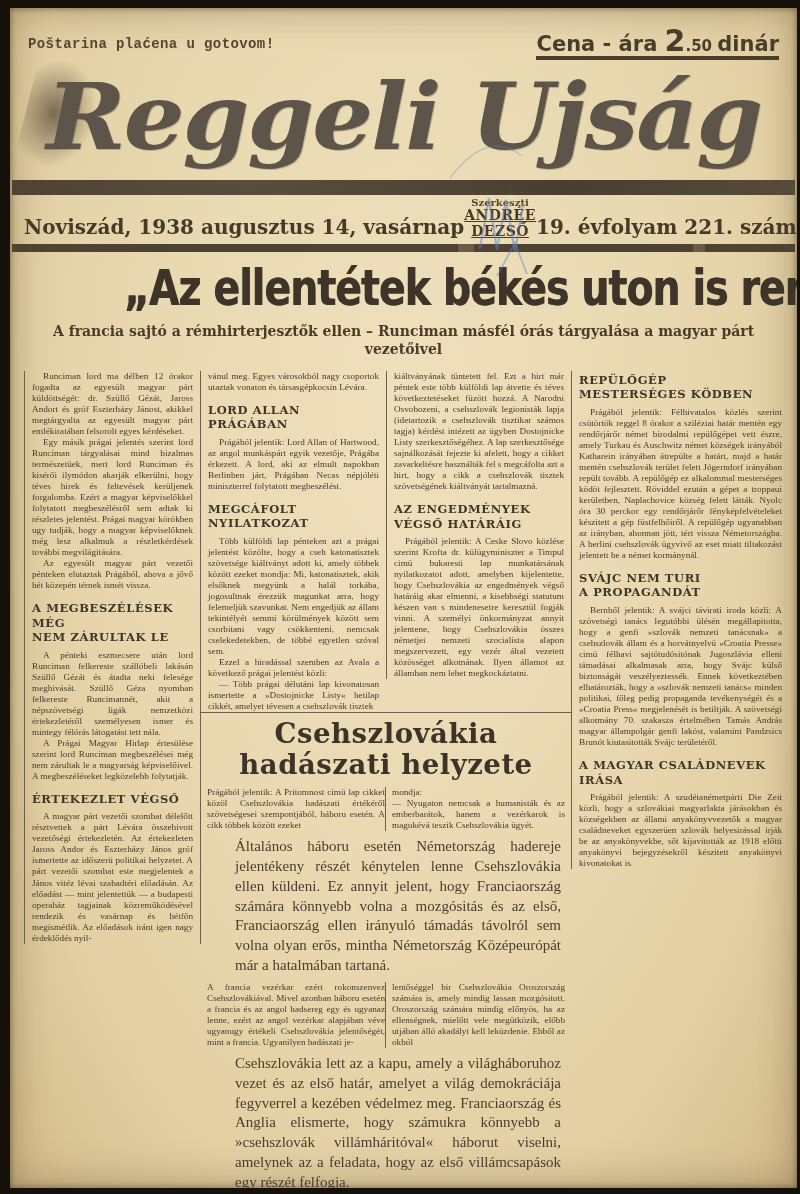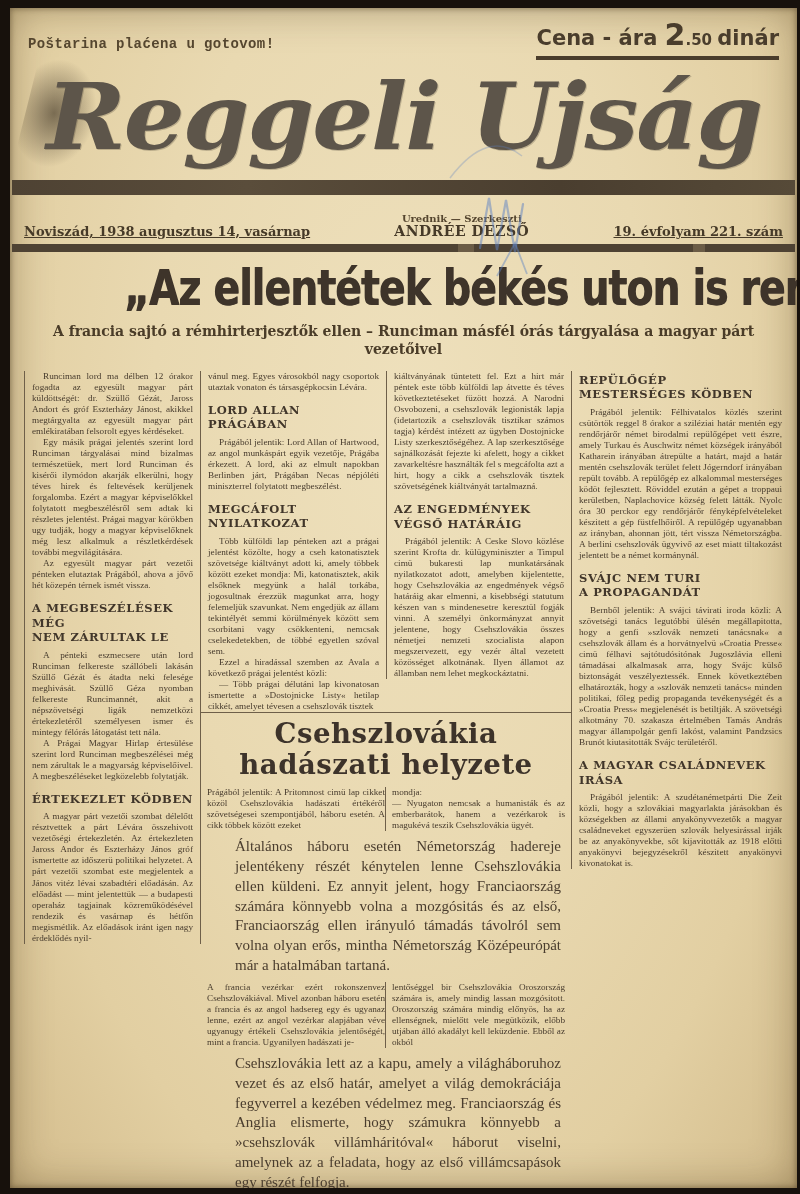--- a/index.html
+++ b/index.html
@@ -33,21 +33,21 @@
     letter-spacing:1px;color:#4a3d2c;
     border-bottom:3px solid #4a3d2c;padding-bottom:2px;
     box-shadow:0 7px 0 -5px #4a3d2c;
   }
   .banner-center{
     font-family:Liberation Mono, monospace;font-weight:bold;font-size:14px;
     color:#55462f;padding-bottom:8px;letter-spacing:.4px;text-align:center;
   }
   .banner-right{
     font-family:"DejaVu Sans", sans-serif;font-weight:bold;font-size:21px;
-    color:#4a3d2c;border-bottom:4px solid #4a3d2c;padding-bottom:6px;
+    color:#4a3d2c;border-bottom:4px solid #4a3d2c;padding-bottom:0;
     white-space:nowrap;
     text-align:center;
   }
   .banner-right .big{font-size:30px;line-height:20px;}
   .banner-right .small{font-size:15px;}
   
   .masthead{
     text-align:center;margin-top:2px;height:118px;position:relative;
   }
   .masthead-title{
@@ -56,27 +56,26 @@
     letter-spacing:-2px;display:inline-block;transform:scaleX(1.04);
     text-shadow:1px 1px 0 rgba(60,50,40,.25);
   }
   .bar{height:15px;background:linear-gradient(90deg,#4e4233,#5a4d3b 30%,#4a3e2f 70%,#564a38);margin:0 2px;}
   
   .dateline{
     display:flex;align-items:flex-end;justify-content:space-between;
     padding:4px 14px 3px 14px;height:40px;
   }
   .date-left,.date-right{
-    font-family:"DejaVu Serif", serif;font-weight:bold;font-size:13px;color:#463a28;
+    font-family:"DejaVu Serif", serif;font-weight:bold;font-size:20px;color:#463a28;
     white-space:nowrap;
-    text-decoration:underline;
   }
   .date-center{text-align:center;line-height:1.1;}
   .date-center .lbl{font-family:"DejaVu Serif", serif;font-size:10px;font-weight:bold;color:#55462f;}
-  .date-center .name{font-family:"DejaVu Serif", serif;font-size:14px;font-weight:bold;color:#463a28;letter-spacing:.5px;}
+  .date-center .name{font-family:"DejaVu Serif", serif;font-size:14px;font-weight:bold;color:#463a28;letter-spacing:.5px;text-decoration:underline;}
   .bar2{height:8px;background:linear-gradient(90deg,#4e4233 0 57%,#6b5c46 57% 59%,#4e4233 59% 87%,#6b5c46 87% 88.5%,#4e4233 88.5%);margin:2px 2px 0 2px;}
   
   .headline{
     text-align:center;margin-top:8px;white-space:nowrap;overflow:visible;
   }
   .headline span{
     display:inline-block;
     font-family:"DejaVu Sans", sans-serif;font-weight:bold;
     font-size:49px;color:#3e342a;letter-spacing:-1px;
     transform:scaleX(.80);transform-origin:50% 50%;
@@ -161,21 +160,21 @@
   <div class="bodygrid">
 
     <div class="col col1">
       <div class="p">Runciman lord ma délben 12 órakor fogadta az egyesült magyar párt küldöttségét: dr. Szüllő Gézát, Jaross Andort és gróf Eszterházy Jánost, akikkel megtárgyalta az egyesült magyar párt emlékiratában felsorolt egyes kérdéseket.</div>
       <div class="p">Egy másik prágai jelentés szerint lord Runciman tárgyalásai mind bizalmas természetüek, mert lord Runciman és kisérői ilymódon akarják elkerülni, hogy téves hirek és feltevések kerüljenek forgalomba. Ezért a magyar képviselőkkel folytatott megbeszélésről sem adtak ki részletes jelentést. Prágai magyar körökben ugy tudják, hogy a magyar képviselőknek még lesz alkalmuk a részletkérdések további megvilágitására.</div>
       <div class="p">Az egyesült magyar párt vezetői pénteken elutaztak Prágából, ahova a jővő hét közepén térnek ismét vissza.</div>
       <div class="colhead">A MEGBESZÉLÉSEK MÉG
 NEM ZÁRULTAK LE</div>
       <div class="p">A pénteki eszmecsere után lord Runciman felkereste szállóbeli lakásán Szüllő Gézát és átadta neki felesége meghivását. Szüllő Géza nyomban felkereste Runcimannét, akit a népszövetségi ligák nemzetközi értekezletéről személyesen ismer és mintegy félórás látogatást tett nála.</div>
       <div class="p">A Prágai Magyar Hirlap értesülése szerint lord Runciman megbeszélései még nem zárultak le a magyarság képviselőivel. A megbeszéléseket legközelebb folytatják.</div>
-      <div class="colhead">ÉRTEKEZLET KÖDBEN</div>
+      <div class="colhead">ÉRTEKEZLET VÉGSŐ</div>
       <div class="p">A magyar párt vezetői szombat délelőtt résztvettek a párt Lévára összehivott vezetőségi értekezletén. Az értekezleten Jaross Andor és Eszterházy János gróf ismertette az időszerü politikai helyzetet. A párt vezetői szombat este megjelentek a János vitéz lévai szabadtéri előadásán. Az előadást — mint jelentettük — a budapesti operaház tagjainak közreműködésével rendezik és vasárnap és hétfőn megismétlik. Az előadások iránt igen nagy érdeklődés nyil-</div>
     </div>
 
     <div class="col col2">
       <div class="p cont">vánul meg. Egyes városokból nagy csoportok utaztak vonaton és társasgépkocsin Lévára.</div>
       <div class="colhead">LORD ALLAN PRÁGÁBAN</div>
       <div class="p">Prágából jelentik: Lord Allan of Hartwood, az angol munkáspárt egyik vezetője, Prágába érkezett. A lord, aki az elmult napokban Berlinben járt, Prágában Necas népjóléti miniszterrel folytatott megbeszélést.</div>
       <div class="colhead">MEGCÁFOLT NYILATKOZAT</div>
       <div class="p">Több külföldi lap pénteken azt a prágai jelentést közölte, hogy a cseh katonatisztek szövetsége kiáltványt adott ki, amely többek között ezeket mondja: Mi, katonatisztek, akik elsőknek megyünk a halál torkába, jogosultnak érezzük magunkat arra, hogy felemeljük szavunkat. Nem engedjük az állam tekintélyét semmi körülmények között sem csorbitani vagy csökkenteni, nemcsak cselekedetekben, de többé egyetlen szóval sem.</div>
       <div class="p">Ezzel a hiradással szemben az Avala a következő prágai jelentést közli:</div>

